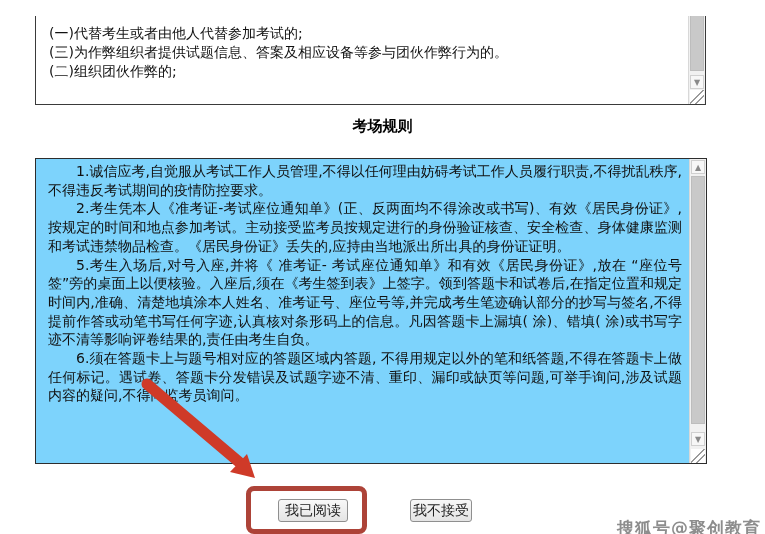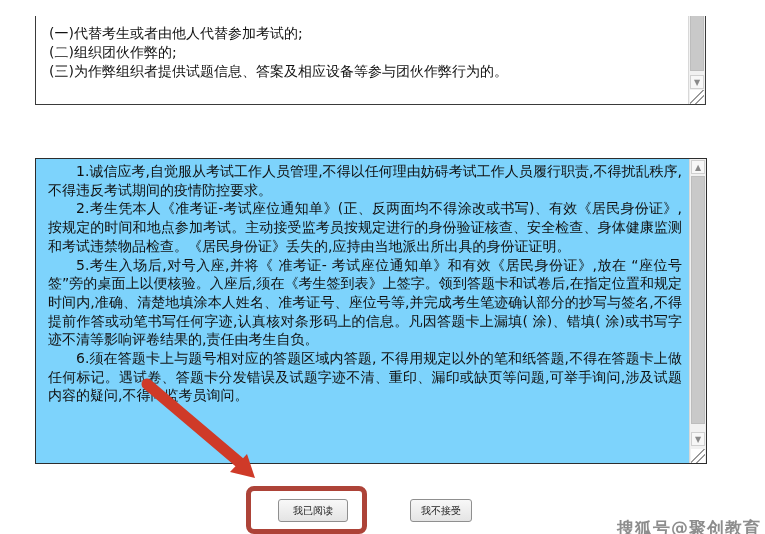--- a/index.html
+++ b/index.html
@@ -45,21 +45,21 @@
     position:absolute; left:35px; top:142px; width:672px; height:306px;
     border:1px solid #2d2d2d; background:#7dd3fc; overflow:hidden;
   }
   .main-box .txt {
     position:absolute; left:12px; top:3px; right:24px;
     font-size:14px; line-height:18.7px; color:#111; text-align:justify;
   }
   .main-box .txt p { text-indent:2em; margin:0; }
   
   .ui-btn {
-    position:absolute; height:23px; font-size:10px; color:#222;
+    position:absolute; height:23px; font-size:14px; color:#222;
     background:linear-gradient(#f8f8f8,#e4e4e4);
     border:1px solid #8f8f8f; border-radius:3px;
     font-family:"DejaVu Sans","Liberation Sans",sans-serif;
     display:flex; align-items:center; justify-content:center; cursor:pointer;
   }
   .btn-read  { left:278px; top:483px; width:70px; }
   .btn-reject{ left:410px; top:483px; width:62px; }
   
   .red-rect {
     position:absolute; left:246px; top:470px; width:121px; height:48px;
@@ -74,32 +74,33 @@
   }
 </style>
 </head>
 <body>
 
 <div class="page">
 
   <div class="top-box">
     <div class="txt">
       <div>(一)代替考生或者由他人代替参加考试的;</div>
+      <div>(三)为作弊组织者提供试题信息、答案及相应设备等参与团伙作弊行为的。</div>
       <div>(二)组织团伙作弊的;</div>
-      <div>(三)为作弊组织者提供试题信息、答案及相应设备等参与团伙作弊行为的。</div>
     </div>
     <div class="scrollcol">
       <div class="sc-thumb" style="top:0; height:84px;"></div>
       <div class="sc-btn" style="bottom:15px;">
         <span>▼</span>
       </div>
       <div class="sc-grip"></div>
     </div>
   </div>
 
+  <div class="title">考场规则</div>
 
   <div class="main-box">
     <div class="txt">
       <p>1.诚信应考,自觉服从考试工作人员管理,不得以任何理由妨碍考试工作人员履行职责,不得扰乱秩序,不得违反考试期间的疫情防控要求。</p>
       <p>2.考生凭本人《准考证-考试座位通知单》(正、反两面均不得涂改或书写)、有效《居民身份证》,按规定的时间和地点参加考试。主动接受监考员按规定进行的身份验证核查、安全检查、身体健康监测和考试违禁物品检查。《居民身份证》丢失的,应持由当地派出所出具的身份证证明。</p>
       <p>5.考生入场后,对号入座,并将《 准考证- 考试座位通知单》和有效《居民身份证》,放在 “座位号签”旁的桌面上以便核验。入座后,须在《考生签到表》上签字。领到答题卡和试卷后,在指定位置和规定时间内,准确、清楚地填涂本人姓名、准考证号、座位号等,并完成考生笔迹确认部分的抄写与签名,不得提前作答或动笔书写任何字迹,认真核对条形码上的信息。凡因答题卡上漏填( 涂)、错填( 涂)或书写字迹不清等影响评卷结果的,责任由考生自负。</p>
       <p>6.须在答题卡上与题号相对应的答题区域内答题, 不得用规定以外的笔和纸答题,不得在答题卡上做任何标记。遇试卷、答题卡分发错误及试题字迹不清、重印、漏印或缺页等问题,可举手询问,涉及试题内容的疑问,不得向监考员询问。</p>
 
     </div>
     <div class="scrollcol">

